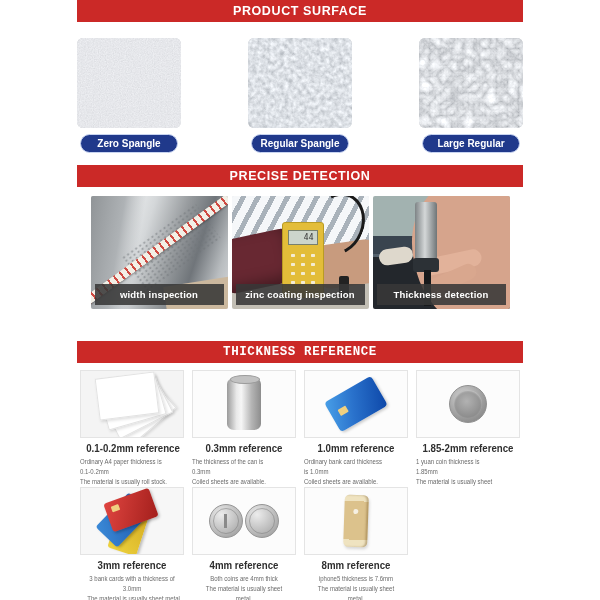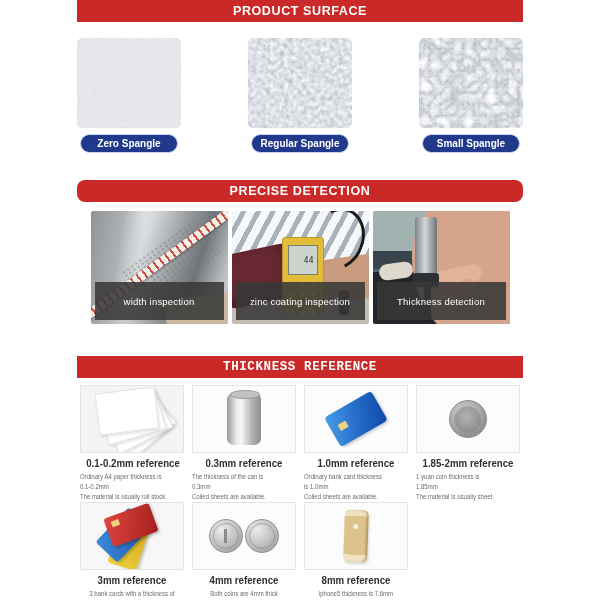--- a/index.html
+++ b/index.html
@@ -11,25 +11,25 @@
   
   .banner1{}
   .spangle-row{width:446px;margin:16px auto 0;display:flex;justify-content:space-between;}
   .spangle-item{width:104px;}
   .spangle-img{width:104px;height:90px;border-radius:6px;overflow:hidden;background:#c9ccd0;}
   .spangle-img svg{display:block;width:104px;height:90px;}
   .pill{height:17px;margin:6px 3px 0;border-radius:10px;background:#20398b;
         border:1px solid #c8d4f0;display:flex;align-items:center;justify-content:center;
         color:#fff;font-size:10px;font-weight:bold;white-space:nowrap;}
   
-  .banner2{margin-top:27px;border-radius:8px;}
+  .banner2{margin-top:12px;}
   .photo-row{width:446px;margin:9px auto 0;display:flex;justify-content:center;gap:4px;}
   .photo{position:relative;width:137px;height:113px;overflow:hidden;border-radius:2px;}
-  .plabel{position:absolute;left:4px;right:4px;bottom:4px;height:38px;z-index:9;
-          background:rgba(56,56,56,.88);color:#fff;font-weight:normal;font-size:9.5px;
+  .plabel{position:absolute;left:4px;right:4px;bottom:4px;height:21px;z-index:9;
+          background:rgba(56,56,56,.88);color:#fff;font-weight:bold;font-size:9.5px;
           display:flex;align-items:center;justify-content:center;letter-spacing:.2px;}
   
   .ph1{background:linear-gradient(108deg,#c7cacc 0%,#eef0f1 22%,#d4d7d9 38%,#95999c 58%,#70757a 72%,#b9bdc0 88%,#d7dadd 100%);}
   .ph1 .coilshade{position:absolute;left:-24px;top:-18px;width:70px;height:150px;background:linear-gradient(90deg,#83878a,#aeb2b5 70%,rgba(174,178,181,0));transform:rotate(9deg);}
   .ph1 .floor{position:absolute;right:-12px;bottom:-14px;width:74px;height:42px;background:#cbb89e;transform:rotate(-9deg);}
   .ph1 .speck{position:absolute;left:34px;top:30px;width:92px;height:44px;opacity:.55;
        background-image:radial-gradient(#6f7478 1px,transparent 1.3px);background-size:5px 4px;transform:rotate(-36deg);}
   .ph1 .tape{position:absolute;left:-34px;top:44px;width:215px;height:9px;
        background:repeating-linear-gradient(90deg,#f2efe6 0 5px,#cf4a42 5px 7px);
        transform:rotate(-36deg);box-shadow:0 1px 2px rgba(0,0,0,.35);}
@@ -39,21 +39,21 @@
        background:repeating-linear-gradient(118deg,#f5f7f9 0 8px,#a9b2ba 8px 13px);}
   .ph2 .sleeve{position:absolute;left:-14px;top:38px;width:80px;height:54px;background:#682832;
        border-radius:14px;transform:rotate(-12deg);box-shadow:inset -8px -6px 14px rgba(0,0,0,.35);}
   .ph2 .hand{position:absolute;right:-10px;top:46px;width:62px;height:44px;background:#c89b7e;
        border-radius:12px;transform:rotate(-8deg);}
   .ph2 .probe{position:absolute;right:20px;top:80px;width:10px;height:24px;background:#222;border-radius:2px;}
   .ph2 .cable{position:absolute;left:80px;top:-4px;width:46px;height:58px;border:3px solid #1a1a1a;
        border-radius:50%;border-left-color:transparent;border-bottom-color:transparent;transform:rotate(22deg);}
   .ph2 .meter{position:absolute;left:50px;top:26px;width:40px;height:74px;background:#e3bd39;
        border:1px solid #b99b23;border-radius:3px;z-index:3;}
-  .ph2 .screen{margin:7px auto 0;width:30px;height:30px;background:#ccd5cc;border:1px solid #77806f;
+  .ph2 .screen{margin:7px auto 0;width:30px;height:15px;background:#ccd5cc;border:1px solid #77806f;
        display:flex;align-items:center;justify-content:flex-end;padding-right:3px;box-sizing:border-box;
        font-size:8px;color:#333;font-family:"DejaVu Sans Mono",monospace;}
   .ph2 .keys{margin:6px auto 0;width:30px;height:38px;
        background-image:radial-gradient(#f4ecd4 1.8px,transparent 2.2px);background-size:10px 9px;}
   
   .ph3{background:linear-gradient(180deg,#a2b2b0 0 40%,#54616c 40% 54%,#23272c 54% 100%);}
   .ph3 .bar{position:absolute;left:0;top:40px;width:84px;height:18px;background:#39444f;}
   .ph3 .cloth{position:absolute;left:6px;top:52px;width:34px;height:16px;background:#ded8cc;border-radius:8px;transform:rotate(-8deg);}
   .ph3 .hand{position:absolute;right:-28px;top:-18px;width:124px;height:152px;background:#d6a48c;
        border-radius:45% 40% 40% 50%;transform:rotate(-12deg);}
@@ -190,21 +190,21 @@
         <span>Regular Spangle</span>
       </div>
     </div>
     <div class="spangle-item">
       <div class="spangle-img">
         <svg viewBox="0 0 104 90" preserveAspectRatio="none">
             <rect width="104" height="90" filter="url(#sp3)"></rect>
           </svg>
       </div>
       <div class="pill">
-        <span>Small Spangle</span>
+        <span>Large Regular</span>
       </div>
     </div>
   </div>
 
   <div class="banner banner2">
     <span>PRECISE DETECTION</span>
   </div>
   <div class="photo-row">
     <div class="photo ph1">
       <div class="coilshade"></div>

